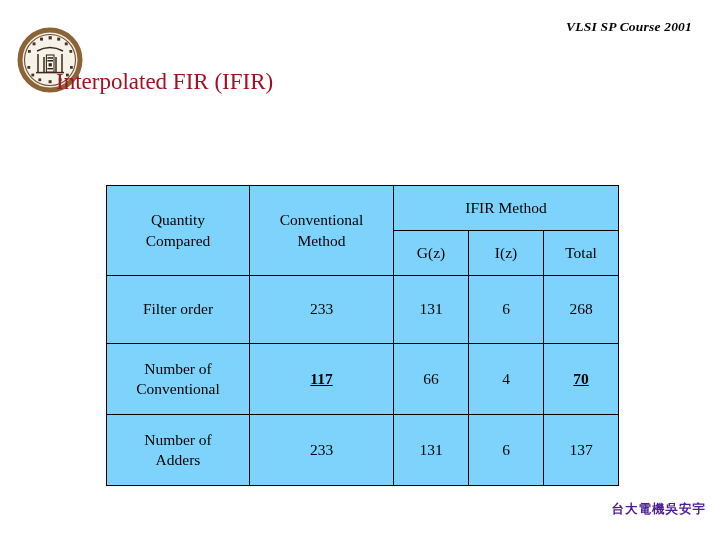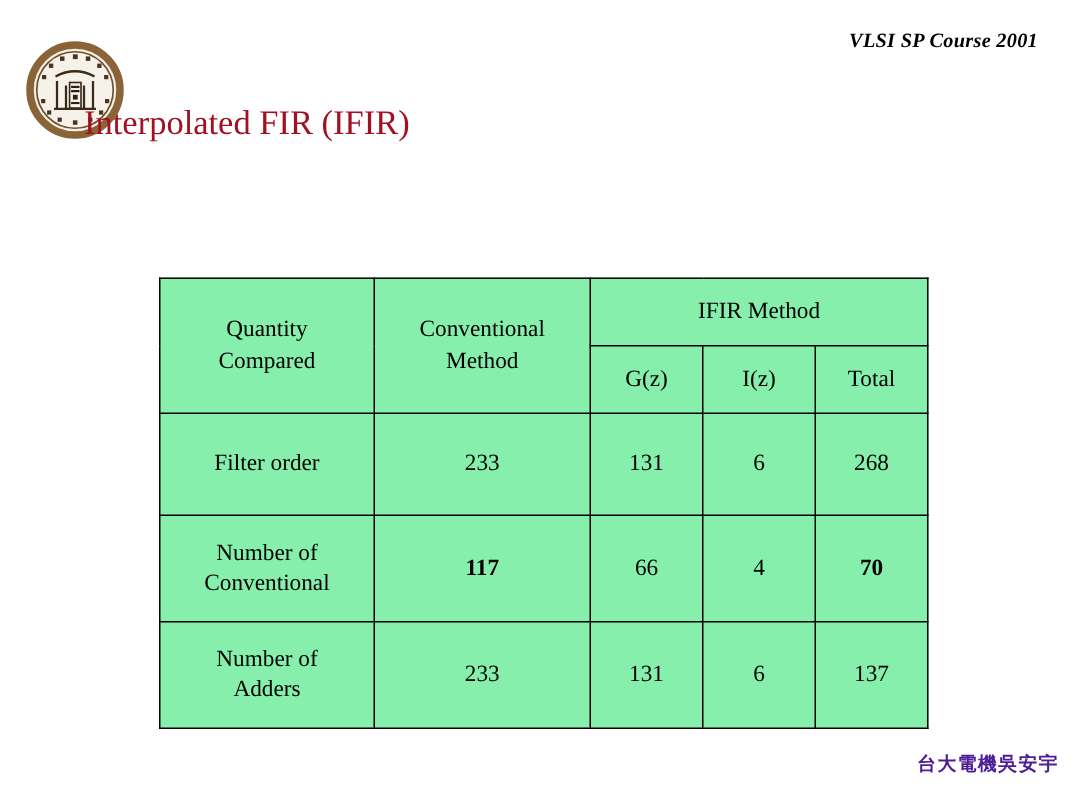--- a/index.html
+++ b/index.html
@@ -52,21 +52,21 @@
   }
 
   
   #comparison-table {
     position: absolute;
     left: 106px;
     top: 185px;
     width: 512px;
     border-collapse: collapse;
     table-layout: fixed;
-    background: #86efac;
+    background: #7dd3fc;
   }
   #comparison-table td, #comparison-table th {
     border: 1.7px solid #000000;
     text-align: center;
     vertical-align: middle;
     font-family: "Liberation Serif", "DejaVu Serif", serif;
     font-size: 15.5px;
     font-weight: normal;
     color: #000000;
     padding: 2px 3px;
@@ -79,20 +79,21 @@
   .col-total     { width: 75px;  }
 
   .hdr-tall   { height: 80px; }
   .hdr-group  { height: 40px; }
   .hdr-sub    { height: 40px; }
   .row-body   { height: 68px; }
   .row-body-tall { height: 71px; }
 
   .emph {
     font-weight: bold;
+    text-decoration: underline;
   }
 
   
   #footer-credit {
     position: absolute;
     right: 14px;
     bottom: 22px;
     font-family: "DejaVu Sans", "Liberation Sans", sans-serif;
     font-size: 12.5px;
     font-weight: bold;

